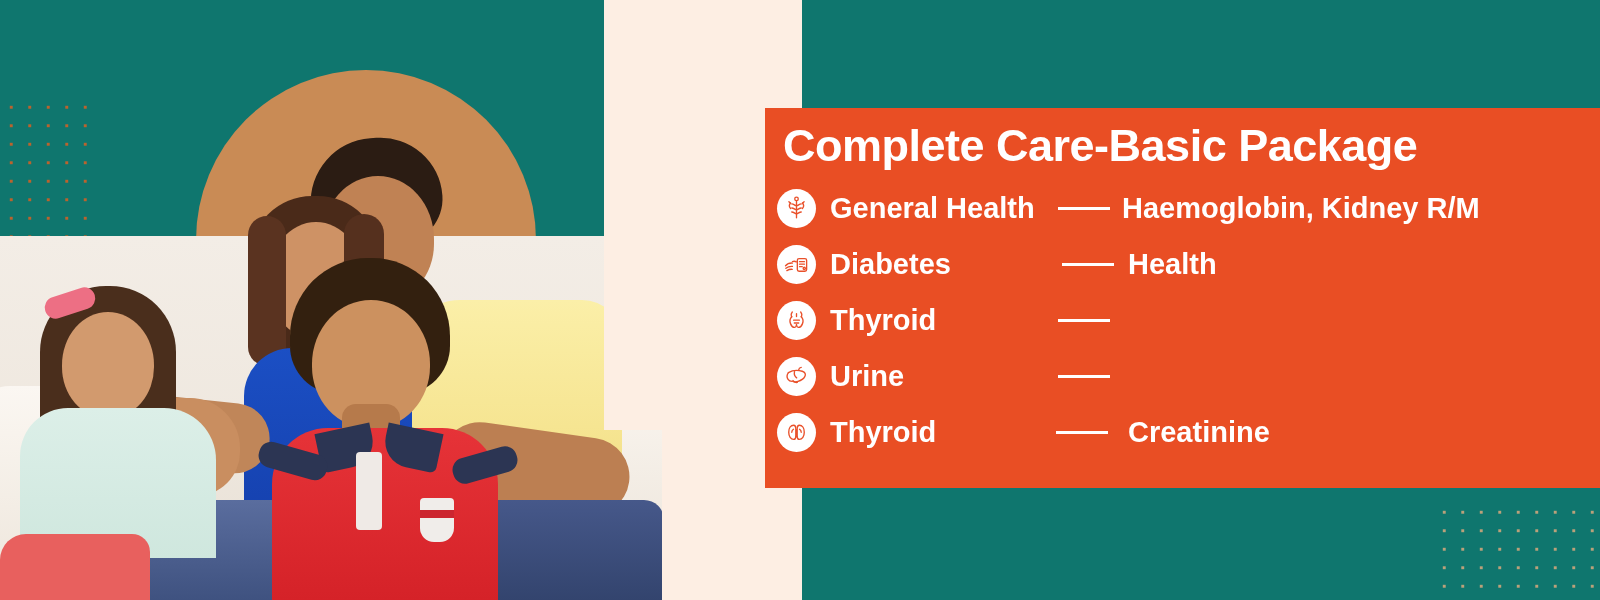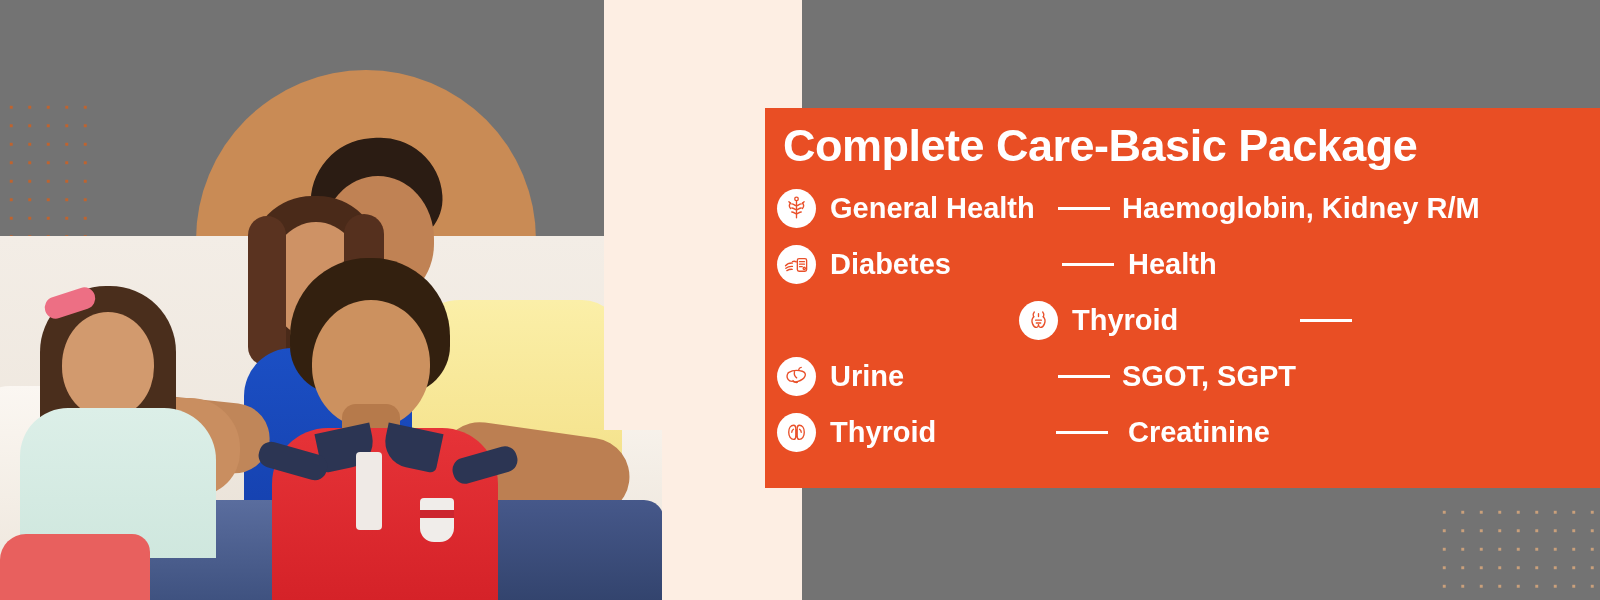--- a/index.html
+++ b/index.html
@@ -10,21 +10,21 @@
   }
   body {
     font-family: "Liberation Sans", sans-serif;
   }
 
   #banner {
     position: relative;
     width: 1600px;
     height: 600px;
     overflow: hidden;
-    background: #737373;
+    background: #0f766e;
   }
 
   
   .dot-grid {
     position: absolute;
     pointer-events: none;
   }
   #dots-left {
     left: 0px;
     top: 96px;
@@ -342,21 +342,20 @@
     position: absolute;
     left: 10px;
     top: 72px;
     width: 825px;
   }
   .pkg-row {
     position: relative;
     height: 56px;
     display: flex;
     align-items: center;
-    justify-content: center;
   }
   .row-icon {
     position: relative;
     flex: 0 0 auto;
     width: 39px;
     height: 39px;
     border-radius: 50%;
     background: #FFFFFF;
     display: flex;
     align-items: center;
@@ -515,21 +514,20 @@
           <svg width="27" height="27" viewBox="0 0 32 32" fill="none" stroke="#E9502A" stroke-width="1.6" stroke-linecap="round" stroke-linejoin="round">
             <path d="M6.4 11.4c4-2.4 11-3.2 16.4-1.6 3.4 1 4.6 3.6 3 6.4-1.4 2.6-4.6 4.6-8 5.6-2.6.8-5 .4-6-1"></path>
             <path d="M6.4 11.4C4.6 13.8 4.4 17 6 19.4c1 1.6 2.8 2.4 4.8 2.4"></path>
             <path d="M13.6 10.2c-.6 3 .4 5.8 2.6 7.4"></path>
             <path d="M11.8 21.8c1.6 1 3.4 1.4 5.2 1.2"></path>
             <path d="M18.6 8.2c.2-1.6 1.4-2.8 3-3"></path>
           </svg>
         </span>
         <span class="row-label">Urine</span>
         <span class="row-dash"></span>
-        <span class="row-value">SGOT, SGPT</span>
       </div>
 
       <div class="pkg-row r4">
         <span class="row-icon">
           <svg width="27" height="27" viewBox="0 0 32 32" fill="none" stroke="#E9502A" stroke-width="1.6" stroke-linecap="round" stroke-linejoin="round">
             <path d="M12.6 7.4c-3.4 0-5.8 3.4-5.8 8.2s2.4 8.6 5.8 8.6c2 0 2.6-1.8 2.6-4.2v-8.4c0-2.6-.6-4.2-2.6-4.2Z"></path>
             <path d="M19.4 7.4c3.4 0 5.8 3.4 5.8 8.2s-2.4 8.6-5.8 8.6c-2 0-2.6-1.8-2.6-4.2v-8.4c0-2.6.6-4.2 2.6-4.2Z"></path>
             <path d="M16 12.6v8.6"></path>
             <path d="M12.4 12.2c-1.4 1-2 2.2-2 3.6M19.6 12.2c1.4 1 2 2.2 2 3.6"></path>
           </svg>

